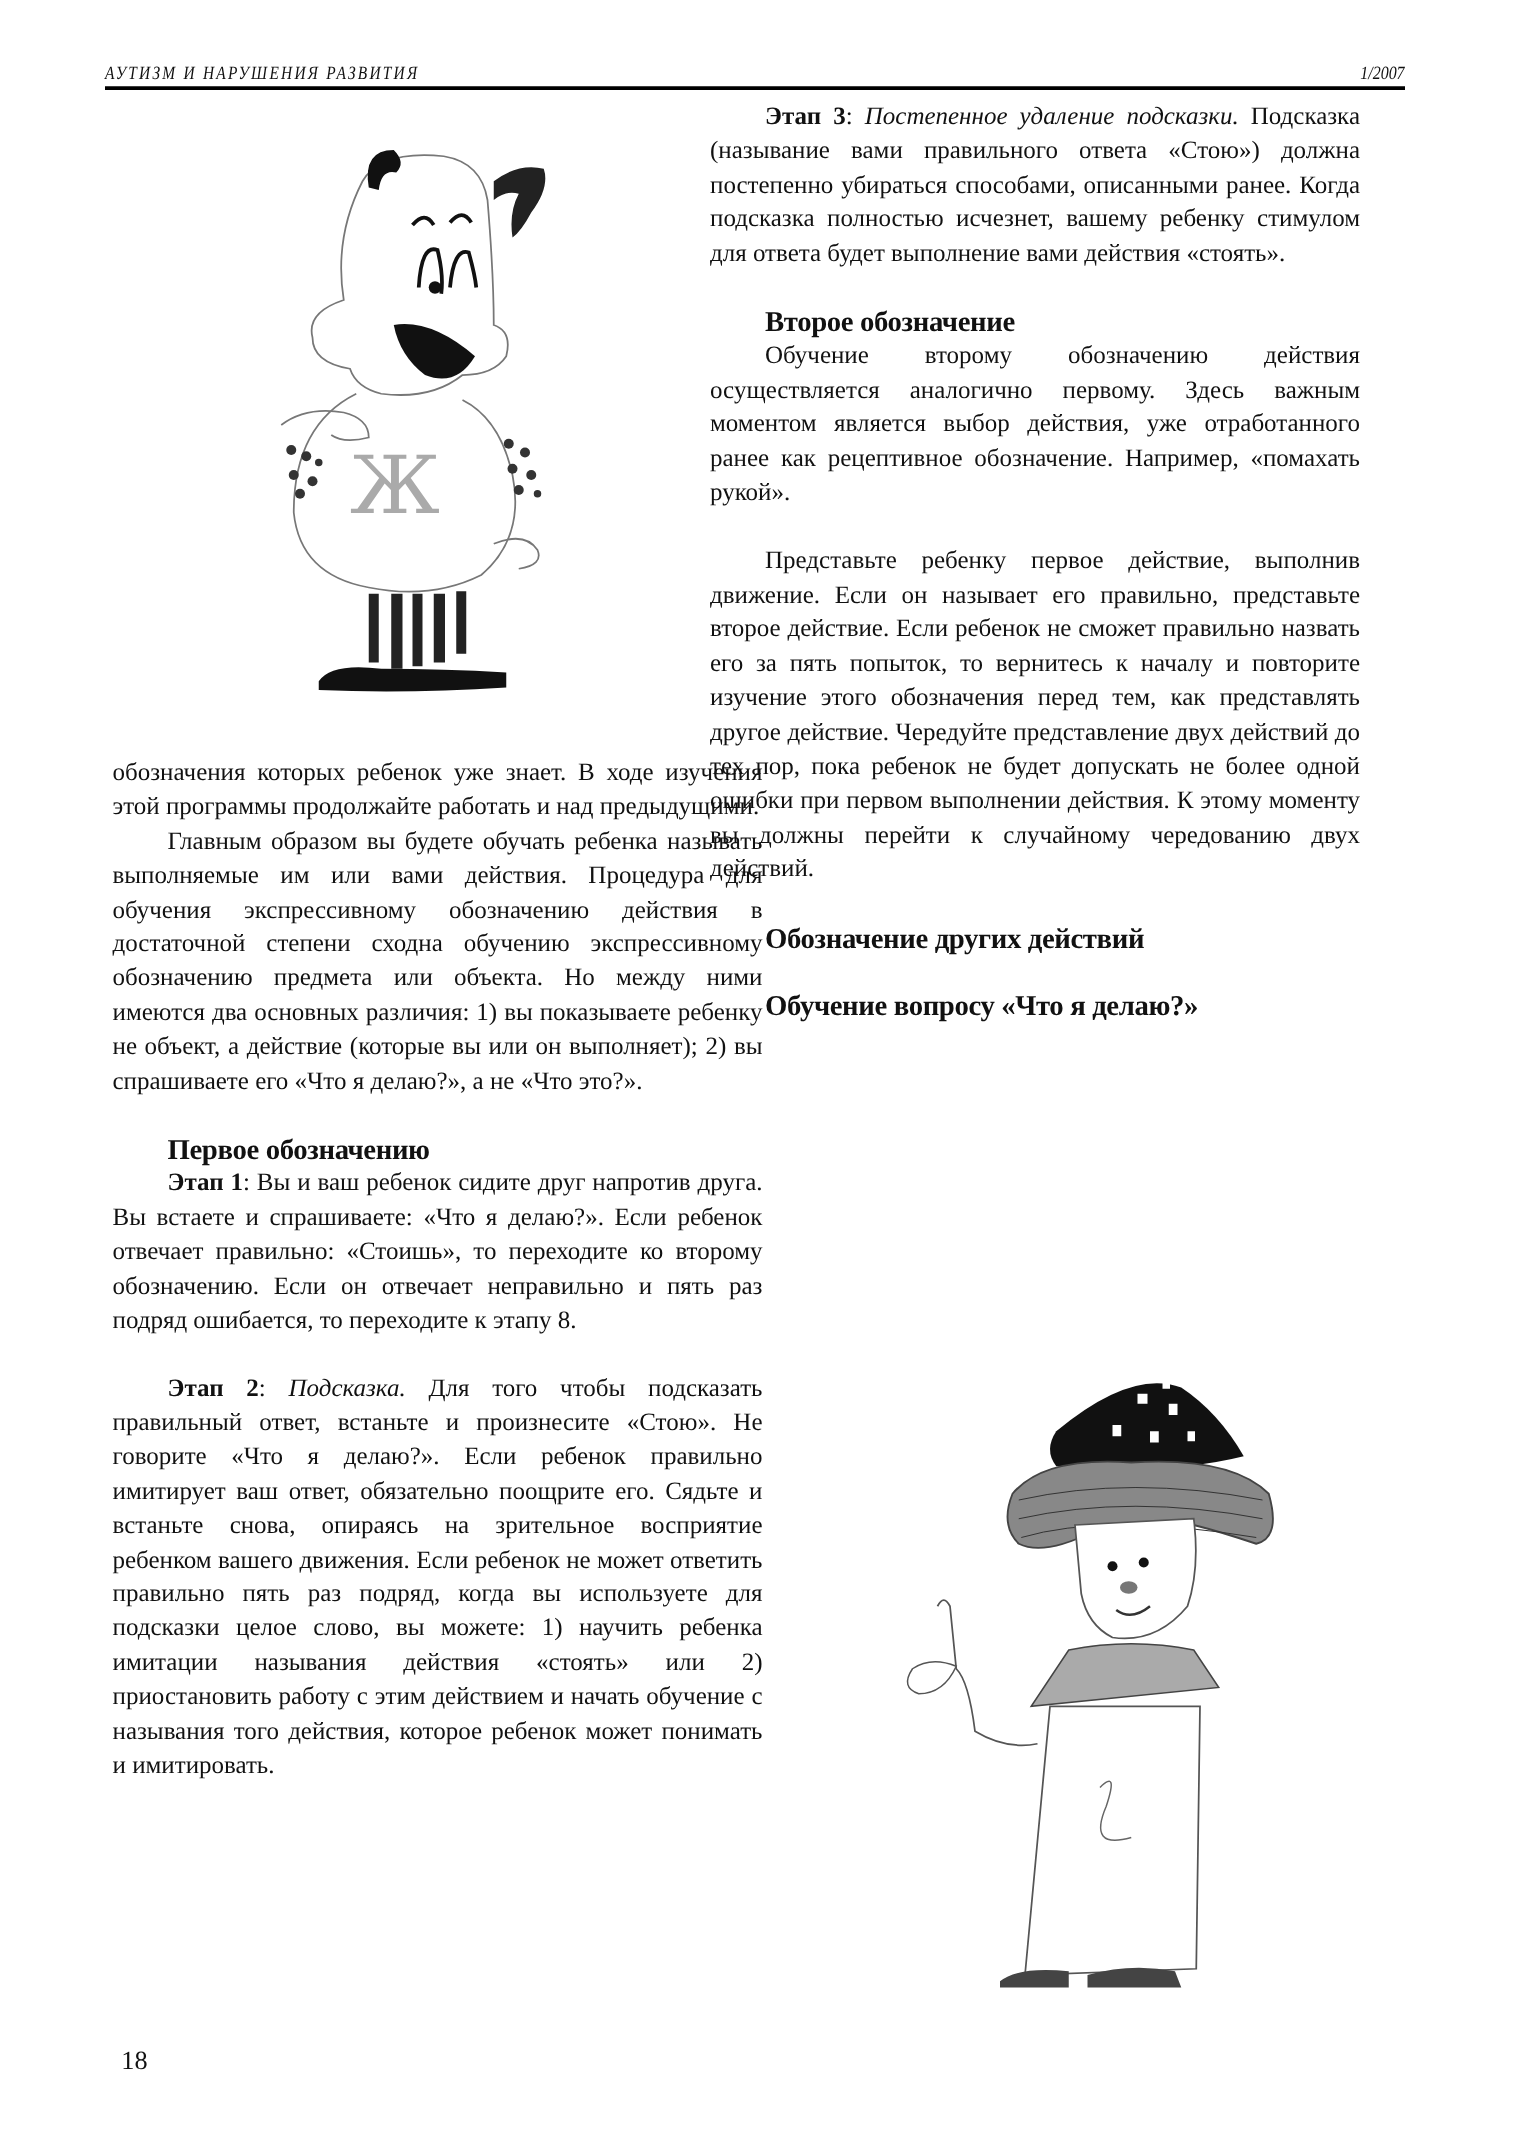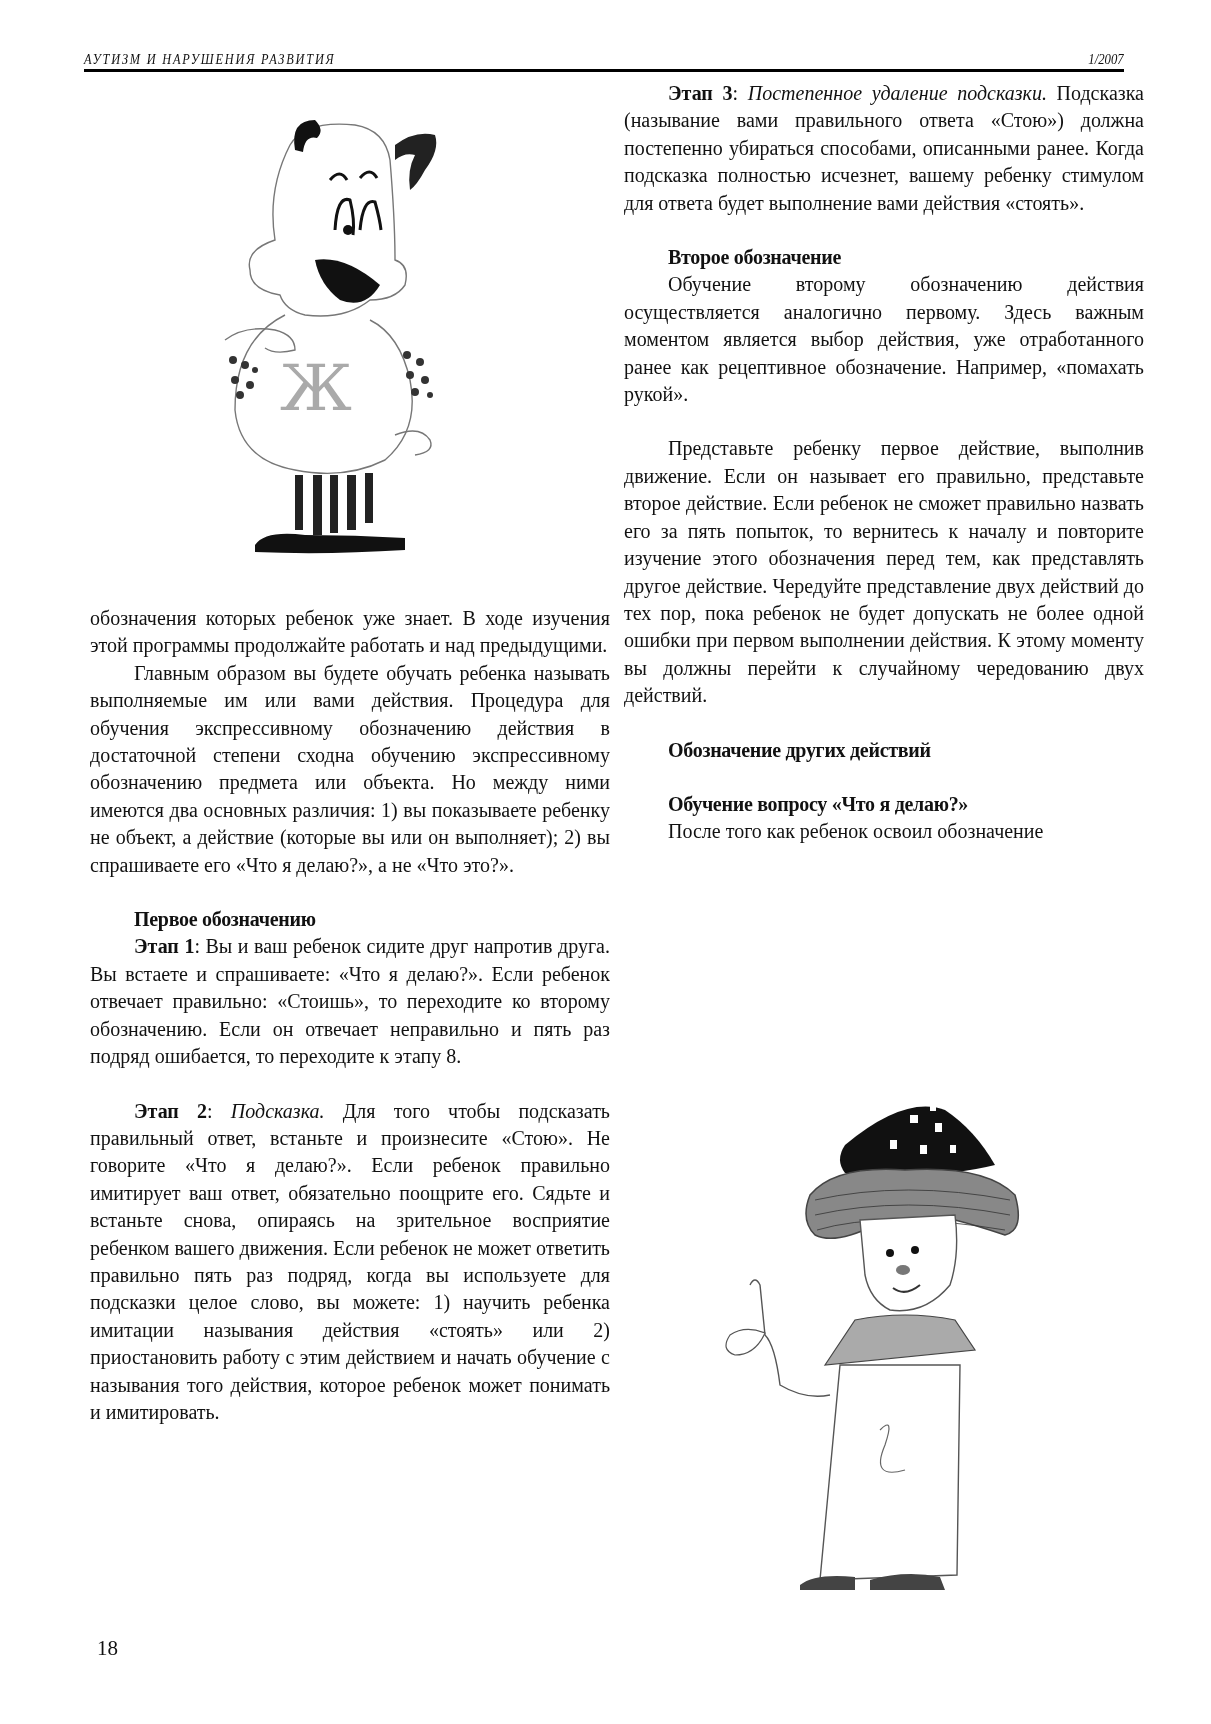--- a/index.html
+++ b/index.html
@@ -9,25 +9,25 @@
   .header .title { position:absolute; left:0; top:0; font-style:italic; font-size:15px;
          letter-spacing:2.2px; transform:scaleX(0.82); transform-origin:left top; }
   .header .issue { position:absolute; right:0; top:0; font-style:italic; font-size:15px;
          transform:scaleX(0.85); transform-origin:right top; }
   .header .rule { position:absolute; left:0; right:0; top:18px; height:3px; background:#000; }
 
   .col { position:absolute; width:520px; font-size:20px; line-height:27.4px; text-align:justify; }
   .col p { margin:0; }
   .col .ind { text-indent:44px; }
   .col .gap { height:27px; }
-  .col .h { font-weight:bold; text-indent:44px; font-size:20px; letter-spacing:-0.3px; }
+  .col .h { font-weight:bold; text-indent:44px; font-size:23px; letter-spacing:-0.3px; }
   .b { font-weight:bold; }
   .i { font-style:italic; }
   .left { left:90px; top:605px; }
-  .right { left:624px; top:80px; }
+  .right { left:568px; top:80px; }
 
   .fig { position:absolute; }
   .fig1 { left:195px; top:90px; width:270px; height:470px; }
   .fig2 { left:705px; top:1085px; width:320px; height:520px; }
 
   .pagenum { position:absolute; left:97px; top:1636px; font-size:21px; }
 </style>
 </head>
 <body>
 
@@ -100,21 +100,20 @@
   <p class="ind"><span class="b">Этап 3</span><span>: </span><span class="i">Постепенное удаление подсказки.</span><span> Подсказка (называние вами правильного ответа «Стою») должна постепенно убираться способами, описанными ранее. Когда подсказка полностью исчезнет, вашему ребенку стимулом для ответа будет выполнение вами действия «стоять».</span></p>
   <div class="gap"></div>
   <p class="h">Второе обозначение</p>
   <p class="ind">Обучение второму обозначению действия осуществляется аналогично первому. Здесь важным моментом является выбор действия, уже отработанного ранее как рецептивное обозначение. Например, «помахать рукой».</p>
   <div class="gap"></div>
   <p class="ind">Представьте ребенку первое действие, выполнив движение. Если он называет его правильно, представьте второе действие. Если ребенок не сможет правильно назвать его за пять попыток, то вернитесь к началу и повторите изучение этого обозначения перед тем, как представлять другое действие. Чередуйте представление двух действий до тех пор, пока ребенок не будет допускать не более одной ошибки при первом выполнении действия. К этому моменту вы должны перейти к случайному чередованию двух действий.</p>
   <div class="gap"></div>
   <p class="h">Обозначение других действий</p>
   <div class="gap"></div>
   <p class="h">Обучение вопросу «Что я делаю?»</p>
-  <p class="ind">После того как ребенок освоил обозначение</p>
 </div>
 
 <svg class="fig fig2" viewBox="0 0 320 520">
 
   <path d="M140 60 Q200 10 240 25 Q270 45 290 80 Q230 95 140 88 Q130 75 140 60 Z" fill="#111"></path>
   <g fill="#fff">
     <rect x="205" y="30" width="8" height="8"></rect>
       <rect x="230" y="38" width="7" height="9"></rect>
     <rect x="185" y="55" width="7" height="9"></rect>
       <rect x="215" y="60" width="7" height="9"></rect>

